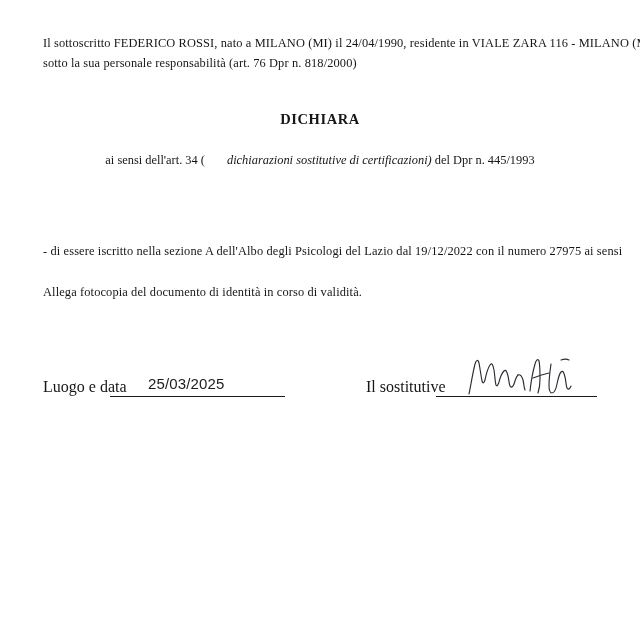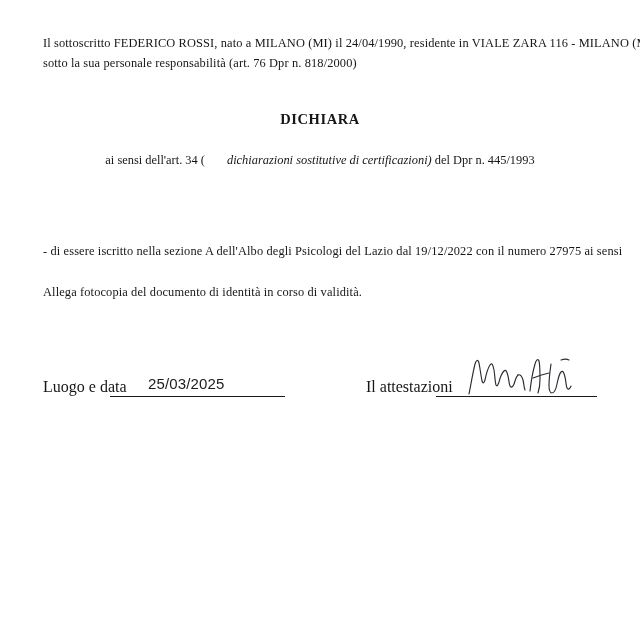--- a/index.html
+++ b/index.html
@@ -192,21 +192,21 @@
 
     <div class="sig-row">
 
       <div class="field field-date">
         <span class="field-label">Luogo e data</span>
         <span class="date-value">25/03/2025</span>
         <span class="field-rule"></span>
       </div>
 
       <div class="field field-declarant">
-        <span class="field-label">Il attestazioni</span>
+        <span class="field-label">Il sostitutive</span>
         <span class="signature-ink">
           <svg viewBox="0 0 120 46" xmlns="http://www.w3.org/2000/svg">
             <g fill="none" stroke="#2b2b33" stroke-width="1.15" stroke-linecap="round" stroke-linejoin="round">
               <path d="M8 42 C10 32 12 20 14 12 C15 8 17 7 18 11 C19 16 20 24 21 29 C22 32 23 31 24 28 C25 23 27 16 29 13 C31 10 32 13 33 18 C34 24 34 30 35 33 C36 35 37 33 38 30 C39 26 41 21 43 19 C45 17 46 20 47 24 C48 28 48 32 49 34 C50 36 52 35 53 32 C54 29 55 25 57 23"></path>
               <path d="M57 23 C59 22 61 24 62 28 C63 32 63 36 64 38"></path>
               <path d="M69 39 C70 30 72 19 74 12 C75 8 77 6 78 9 C79 13 79 21 79 27 C79 33 78 38 77 41"></path>
               <path d="M72 26 C77 24 83 22 88 21"></path>
               <path d="M90 12 C89 19 88 27 88 33 C88 38 89 41 91 41 C93 41 95 37 96 32 C97 27 98 22 100 20 C102 18 103 21 104 25 C105 29 105 34 106 36 C107 38 109 37 110 34"></path>
               <path d="M100 8 C103 7 106 7 108 8"></path>
             </g>

